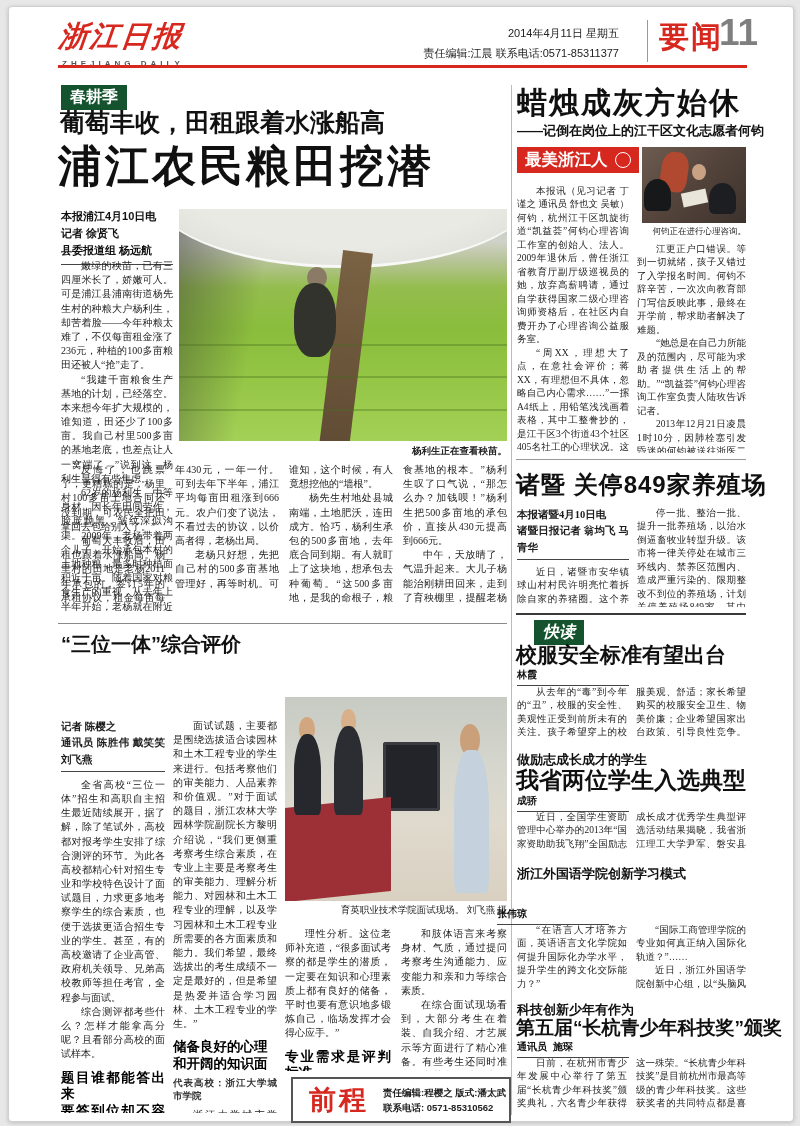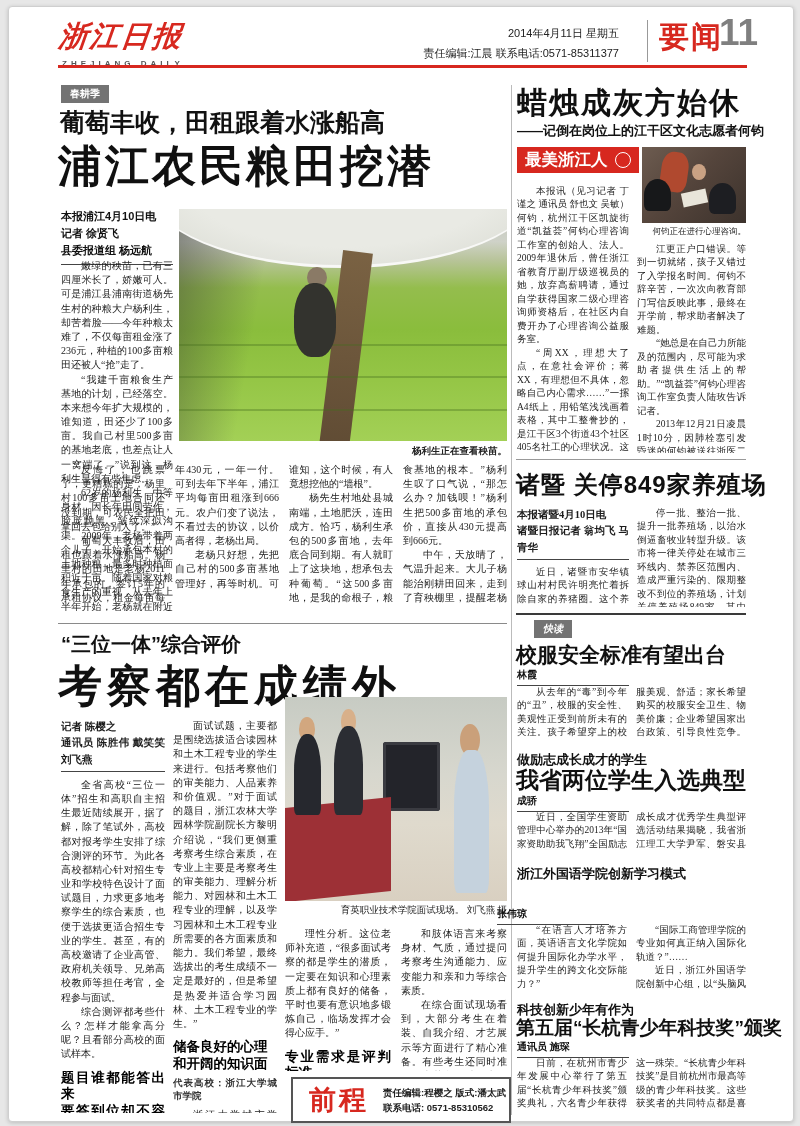--- a/index.html
+++ b/index.html
@@ -8,33 +8,33 @@
   .abs{position:absolute;}
   
   .logo-main{font-family:"DejaVu Serif","Liberation Serif",serif;font-style:italic;font-weight:bold;color:#d7281f;font-size:29px;letter-spacing:2px;transform:skewX(-6deg);}
   .logo-sub{font-size:8px;letter-spacing:4px;color:#555;font-weight:bold;}
   .hdr-line{font-size:11px;color:#222;text-align:right;}
   .v-rule{width:1px;background:#999;}
   .section-label{font-size:30px;font-weight:900;color:#d7281f;letter-spacing:2px;}
   .page-num{font-size:37px;font-weight:bold;color:#7f7f7f;text-align:right;}
   .red-rule{background:#d7281f;}
   
-  .tag{background:#737373;color:#fff;font-size:10px;font-weight:bold;padding:2px 9px;display:inline-block;}
+  .tag{background:#14532d;color:#fff;font-size:16px;font-weight:bold;padding:2px 9px;display:inline-block;}
   .kicker{font-weight:800;color:#111;}
   .headline{font-weight:900;color:#101010;font-family:"Liberation Sans","DejaVu Sans",sans-serif;}
   .bodycol{font-family:"Liberation Serif","DejaVu Serif",serif;font-size:10px;line-height:1.42;color:#1c1c1c;text-align:justify;overflow:hidden;}
   .bodycol p{margin:0;text-indent:2em;}
   .byline-line{font-weight:bold;text-indent:0;font-size:10.5px;line-height:1.55;}
   .byline-rule{border-bottom:1px solid #444;margin:3px 0 6px;}
   .byline-box{font-size:11px;font-weight:bold;line-height:1.55;color:#111;border-bottom:1px solid #444;padding-bottom:5px;}
   .col-subhead{font-family:"Liberation Sans","DejaVu Sans",sans-serif;font-weight:900;font-size:13.5px;line-height:1.25;margin:8px 0 4px;text-indent:0;white-space:pre-line;color:#000;}
   .col-tagline{font-size:9.5px;font-weight:bold;color:#333;margin:0 0 4px;text-indent:0;font-family:"Liberation Serif","DejaVu Serif",serif;}
   .caption{font-size:9.5px;color:#222;text-align:right;font-family:"Liberation Serif","DejaVu Serif",serif;}
   .photo{overflow:hidden;}
-  .kd-byline{font-size:10px;font-weight:bold;color:#111;border-bottom:1px solid #444;padding-bottom:3px;}
+  .kd-byline{font-size:10px;font-weight:bold;color:#111;border-bottom:1px solid #444;padding-bottom:3px;font-family:Liberation Mono, monospace;}
   .twocol{column-count:2;column-gap:9px;column-fill:auto;}
   
   #photo-lead{background:
     linear-gradient(100deg, rgba(55,57,52,.5), rgba(55,57,52,0) 26%),
     linear-gradient(180deg,#c2c6bd 0%,#cfd2c8 14%,#b8c49a 22%,#94bd4d 34%,#8abd3c 52%,#95c646 74%,#a3d056 100%);}
   .gh-roof{position:absolute;left:-10%;top:-46%;width:120%;height:70%;border-radius:50%;border-bottom:3px solid rgba(255,255,255,.75);background:radial-gradient(ellipse at center,#e9eae4 55%,#d6d8cf 100%);}
   .gh-path{position:absolute;left:46%;top:18%;width:9%;height:92%;background:linear-gradient(180deg,#7a6243,#5e4a33);transform:rotate(7deg);}
   .gh-row{position:absolute;left:0;width:100%;height:2px;background:rgba(70,110,30,.35);}
   .farmer-body{position:absolute;left:35%;top:32%;width:13%;height:32%;background:#33332e;border-radius:45% 45% 40% 40%;}
   .farmer-head{position:absolute;left:39%;top:25%;width:6%;height:9%;background:#8a7a66;border-radius:50%;}
@@ -106,21 +106,20 @@
       <p>反悔了，也跳票了，更糟糕的是，杨里村100多亩土地合同还没到期，可农民全把田拿回去包给别人了。”</p>
       <p>葡萄大丰收后，田租也跟着水涨船高。杨里村的田地是老杨2011年承包的，签订5年的承租协议，租金每亩每年430元，一年一付。可到去年下半年，浦江平均每亩田租涨到666元。农户们变了说法，不看过去的协议，以价高者得，老杨出局。</p>
       <p>老杨只好想，先把自己村的500多亩基地管理好，再等时机。可谁知，这个时候，有人竟想挖他的“墙根”。</p>
       <p>杨先生村地处县城南端，土地肥沃，连田成方。恰巧，杨利生承包的500多亩地，去年底合同到期。有人就盯上了这块地，想承包去种葡萄。“这500多亩地，是我的命根子，粮食基地的根本。”杨利生叹了口气说，“那怎么办？加钱呗！”杨利生把500多亩地的承包价，直接从430元提高到666元。</p>
       <p>中午，天放晴了，气温升起来。大儿子杨能治刚耕田回来，走到了育秧棚里，提醒老杨打开育秧棚的门透透气。“想过改种葡萄吗？”我问父子俩。</p>
     </div>
 
   <div class="abs" style="left:49px;top:616px;width:449px;height:1px;background:#8a8a8a;"></div>
 
   <div class="abs kicker" style="left:52px;top:624px;font-size:20px;">“三位一体”综合评价</div>
-  <div class="abs headline" style="left:49px;top:650px;font-size:44px;letter-spacing:5px;">考察都在成绩外</div>
 
   <div class="abs bodycol" style="left:52px;top:712px;width:104px;height:394px;">
       <div class="byline-line">记者 陈樱之</div>
       <div class="byline-line">通讯员 陈胜伟 戴笑笑 刘飞燕</div>
       <div class="byline-rule"></div>
       <p>全省高校“三位一体”招生和高职自主招生最近陆续展开，据了解，除了笔试外，高校都对报考学生安排了综合测评的环节。为此各高校都精心针对招生专业和学校特色设计了面试题目，力求更多地考察学生的综合素质，也便于选拔更适合招生专业的学生。甚至，有的高校邀请了企业高管、政府机关领导、兄弟高校教师等担任考官，全程参与面试。</p>
       <p>综合测评都考些什么？怎样才能拿高分呢？且看部分高校的面试样本。</p>
       <div class="col-subhead">题目谁都能答出来
 要答到位却不容易</div>
     </div>

